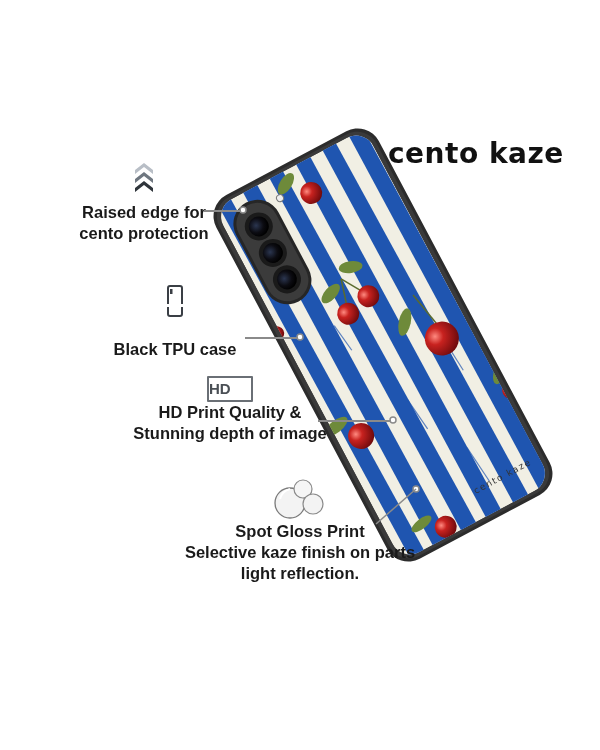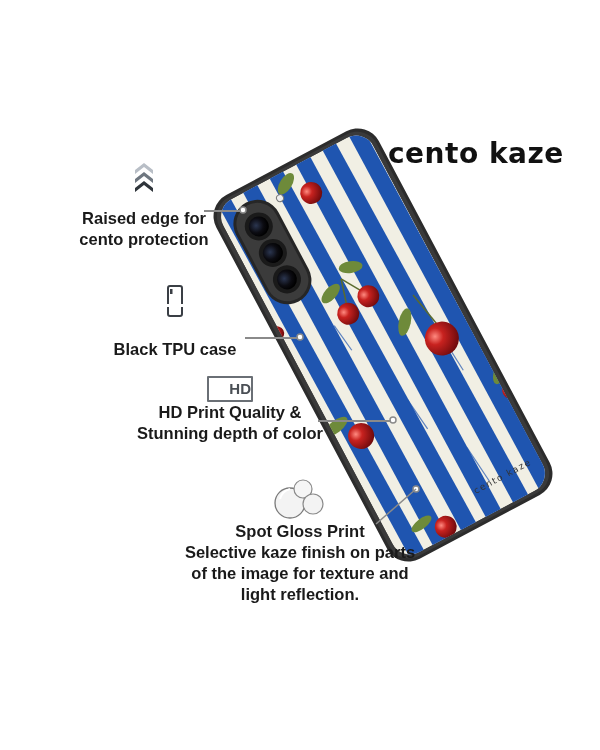--- a/index.html
+++ b/index.html
@@ -102,52 +102,51 @@
     <line x1="416" y1="489" x2="376" y2="524" stroke="#8a8a8a" stroke-width="1.5"></line>
   </svg>
 </div>
 
 <div class="feature" style="left:60px; top:160px; width:168px;">
   <svg class="icon" width="22" height="32" viewBox="0 0 22 32">
     <path d="M2,10 L11,3 L20,10 L20,14 L11,7 L2,14 Z" fill="#b8bec6"></path>
     <path d="M2,19 L11,12 L20,19 L20,23 L11,16 L2,23 Z" fill="#6f7780"></path>
     <path d="M2,28 L11,21 L20,28 L20,32 L11,25 L2,32 Z" fill="#2f353b"></path>
   </svg>
-  <div class="label" style="margin-top:16px;">
+  <div class="label" style="margin-top:10px;">
     <div>Raised edge for</div>
     <div>cento protection</div>
   </div>
 </div>
 <div class="leader" style="left:204px; top:210px; width:37px;"></div>
 
 <div class="feature" style="left:100px; top:283px; width:150px;">
   <svg class="icon" width="26" height="36" viewBox="0 0 26 36">
     <path d="M6,24 L6,31 Q6,33 8,33 L18,33 Q20,33 20,31 L20,24" fill="none" stroke="#3a3f45" stroke-width="2"></path>
     <path d="M6,21 L6,5 Q6,3 8,3 L18,3 Q20,3 20,5 L20,21" fill="none" stroke="#3a3f45" stroke-width="2"></path>
     <rect x="8" y="6" width="2.5" height="5" fill="#3a3f45"></rect>
   </svg>
   <div class="label" style="margin-top:20px;">Black TPU case</div>
 </div>
 <div class="leader" style="left:245px; top:337px; width:53px;"></div>
 
 <div class="feature" style="left:130px; top:376px; width:200px;">
-  <div class="icon" style="width:42px; height:22px; border:2px solid #6a6f75; font-size:15px; line-height:22px; color:#4a4f55; font-weight:bold; text-align:right; border-radius:1px;">HD</div>
+  <div class="icon" style="width:42px; height:22px; border:2px solid #6a6f75; font-size:15px; line-height:22px; color:#4a4f55; font-weight:bold; text-align:left; border-radius:1px;">HD</div>
   <div class="label" style="">
     <div>HD Print Quality &amp;</div>
-    <div>Stunning depth of color</div>
+    <div>Stunning depth of image</div>
   </div>
 </div>
 <div class="leader" style="left:318px; top:420px; width:73px;"></div>
 
 <div class="feature" style="left:160px; top:477px; width:280px;">
   <svg class="icon" width="56" height="44" viewBox="0 0 56 44">
     <circle cx="18" cy="26" r="15" fill="#f3f3f3" stroke="#7a7a7a" stroke-width="1.3"></circle>
     <circle cx="31" cy="12" r="9" fill="#f5f5f5" stroke="#8a8a8a" stroke-width="1.2"></circle>
     <circle cx="41" cy="27" r="10" fill="#f3f3f3" stroke="#8a8a8a" stroke-width="1.2"></circle>
     <path d="M8,22 Q10,14 18,12" fill="none" stroke="#fff" stroke-width="2"></path>
   </svg>
   <div class="label" style="">
     <div>Spot Gloss Print</div>
     <div>Selective kaze finish on parts</div>
-    <div>of the image for texture and</div>
     <div>light reflection.</div>
   </div>
 </div>
 
 </body></html>

